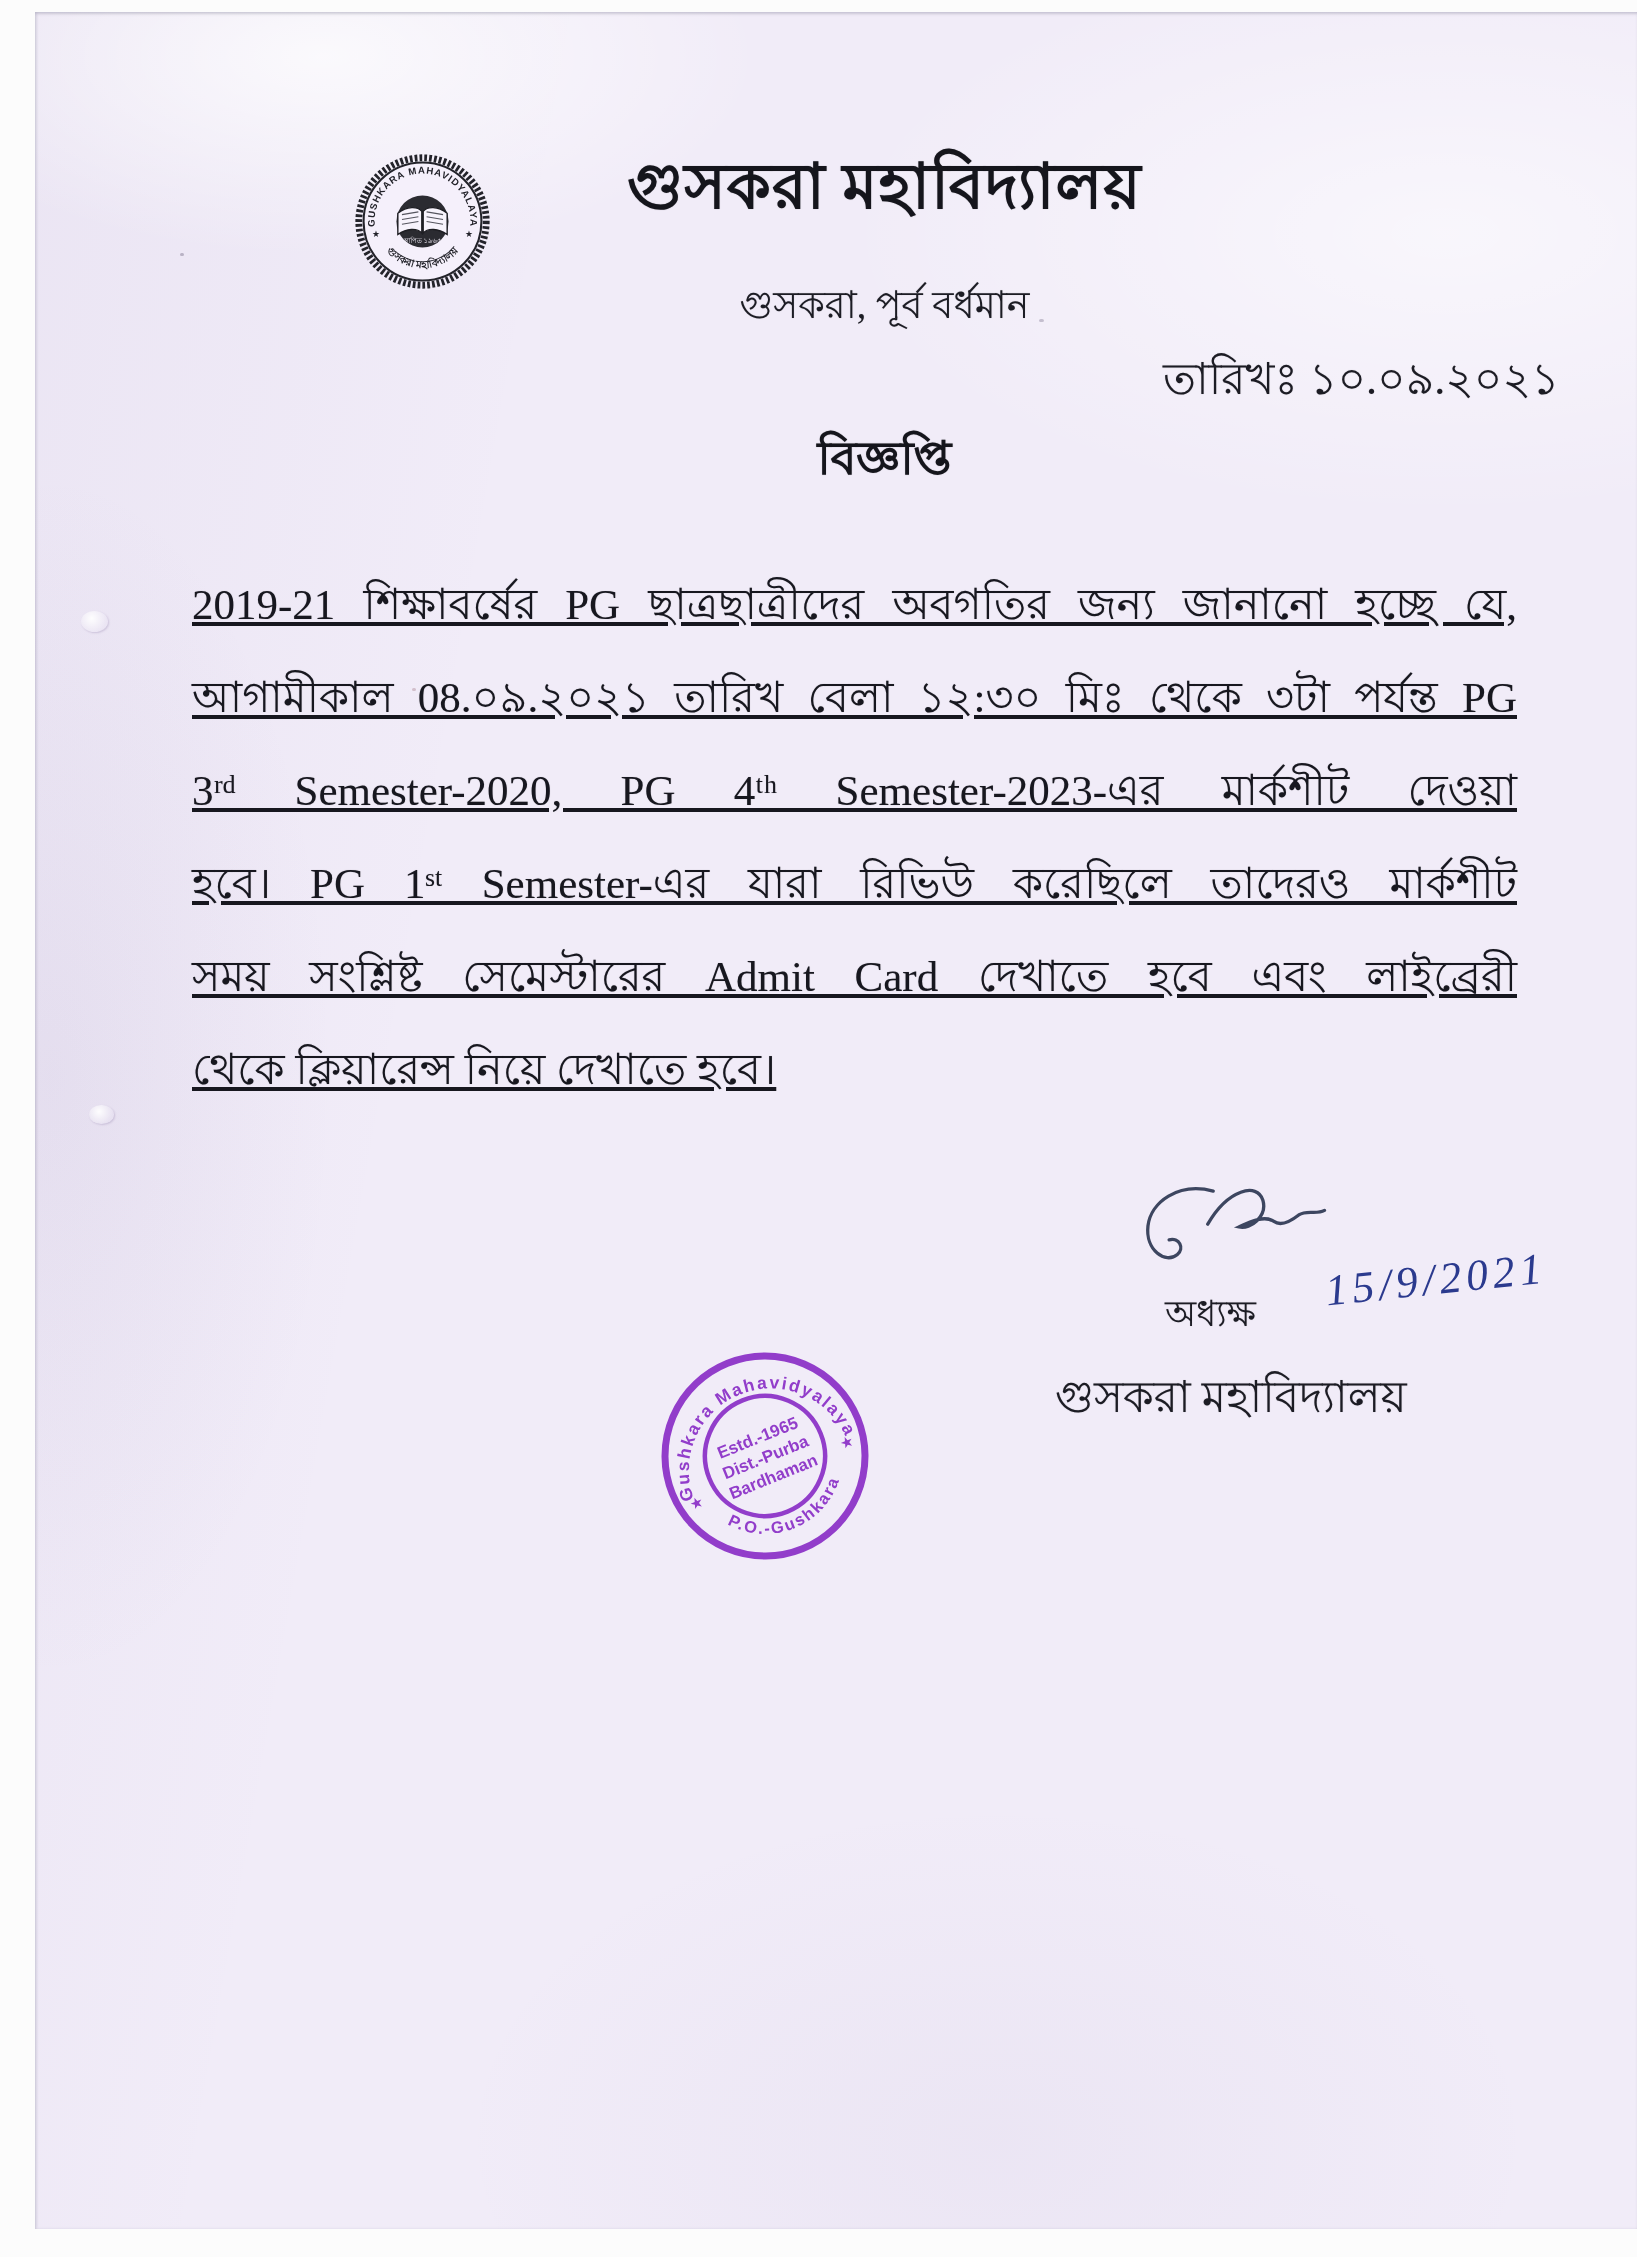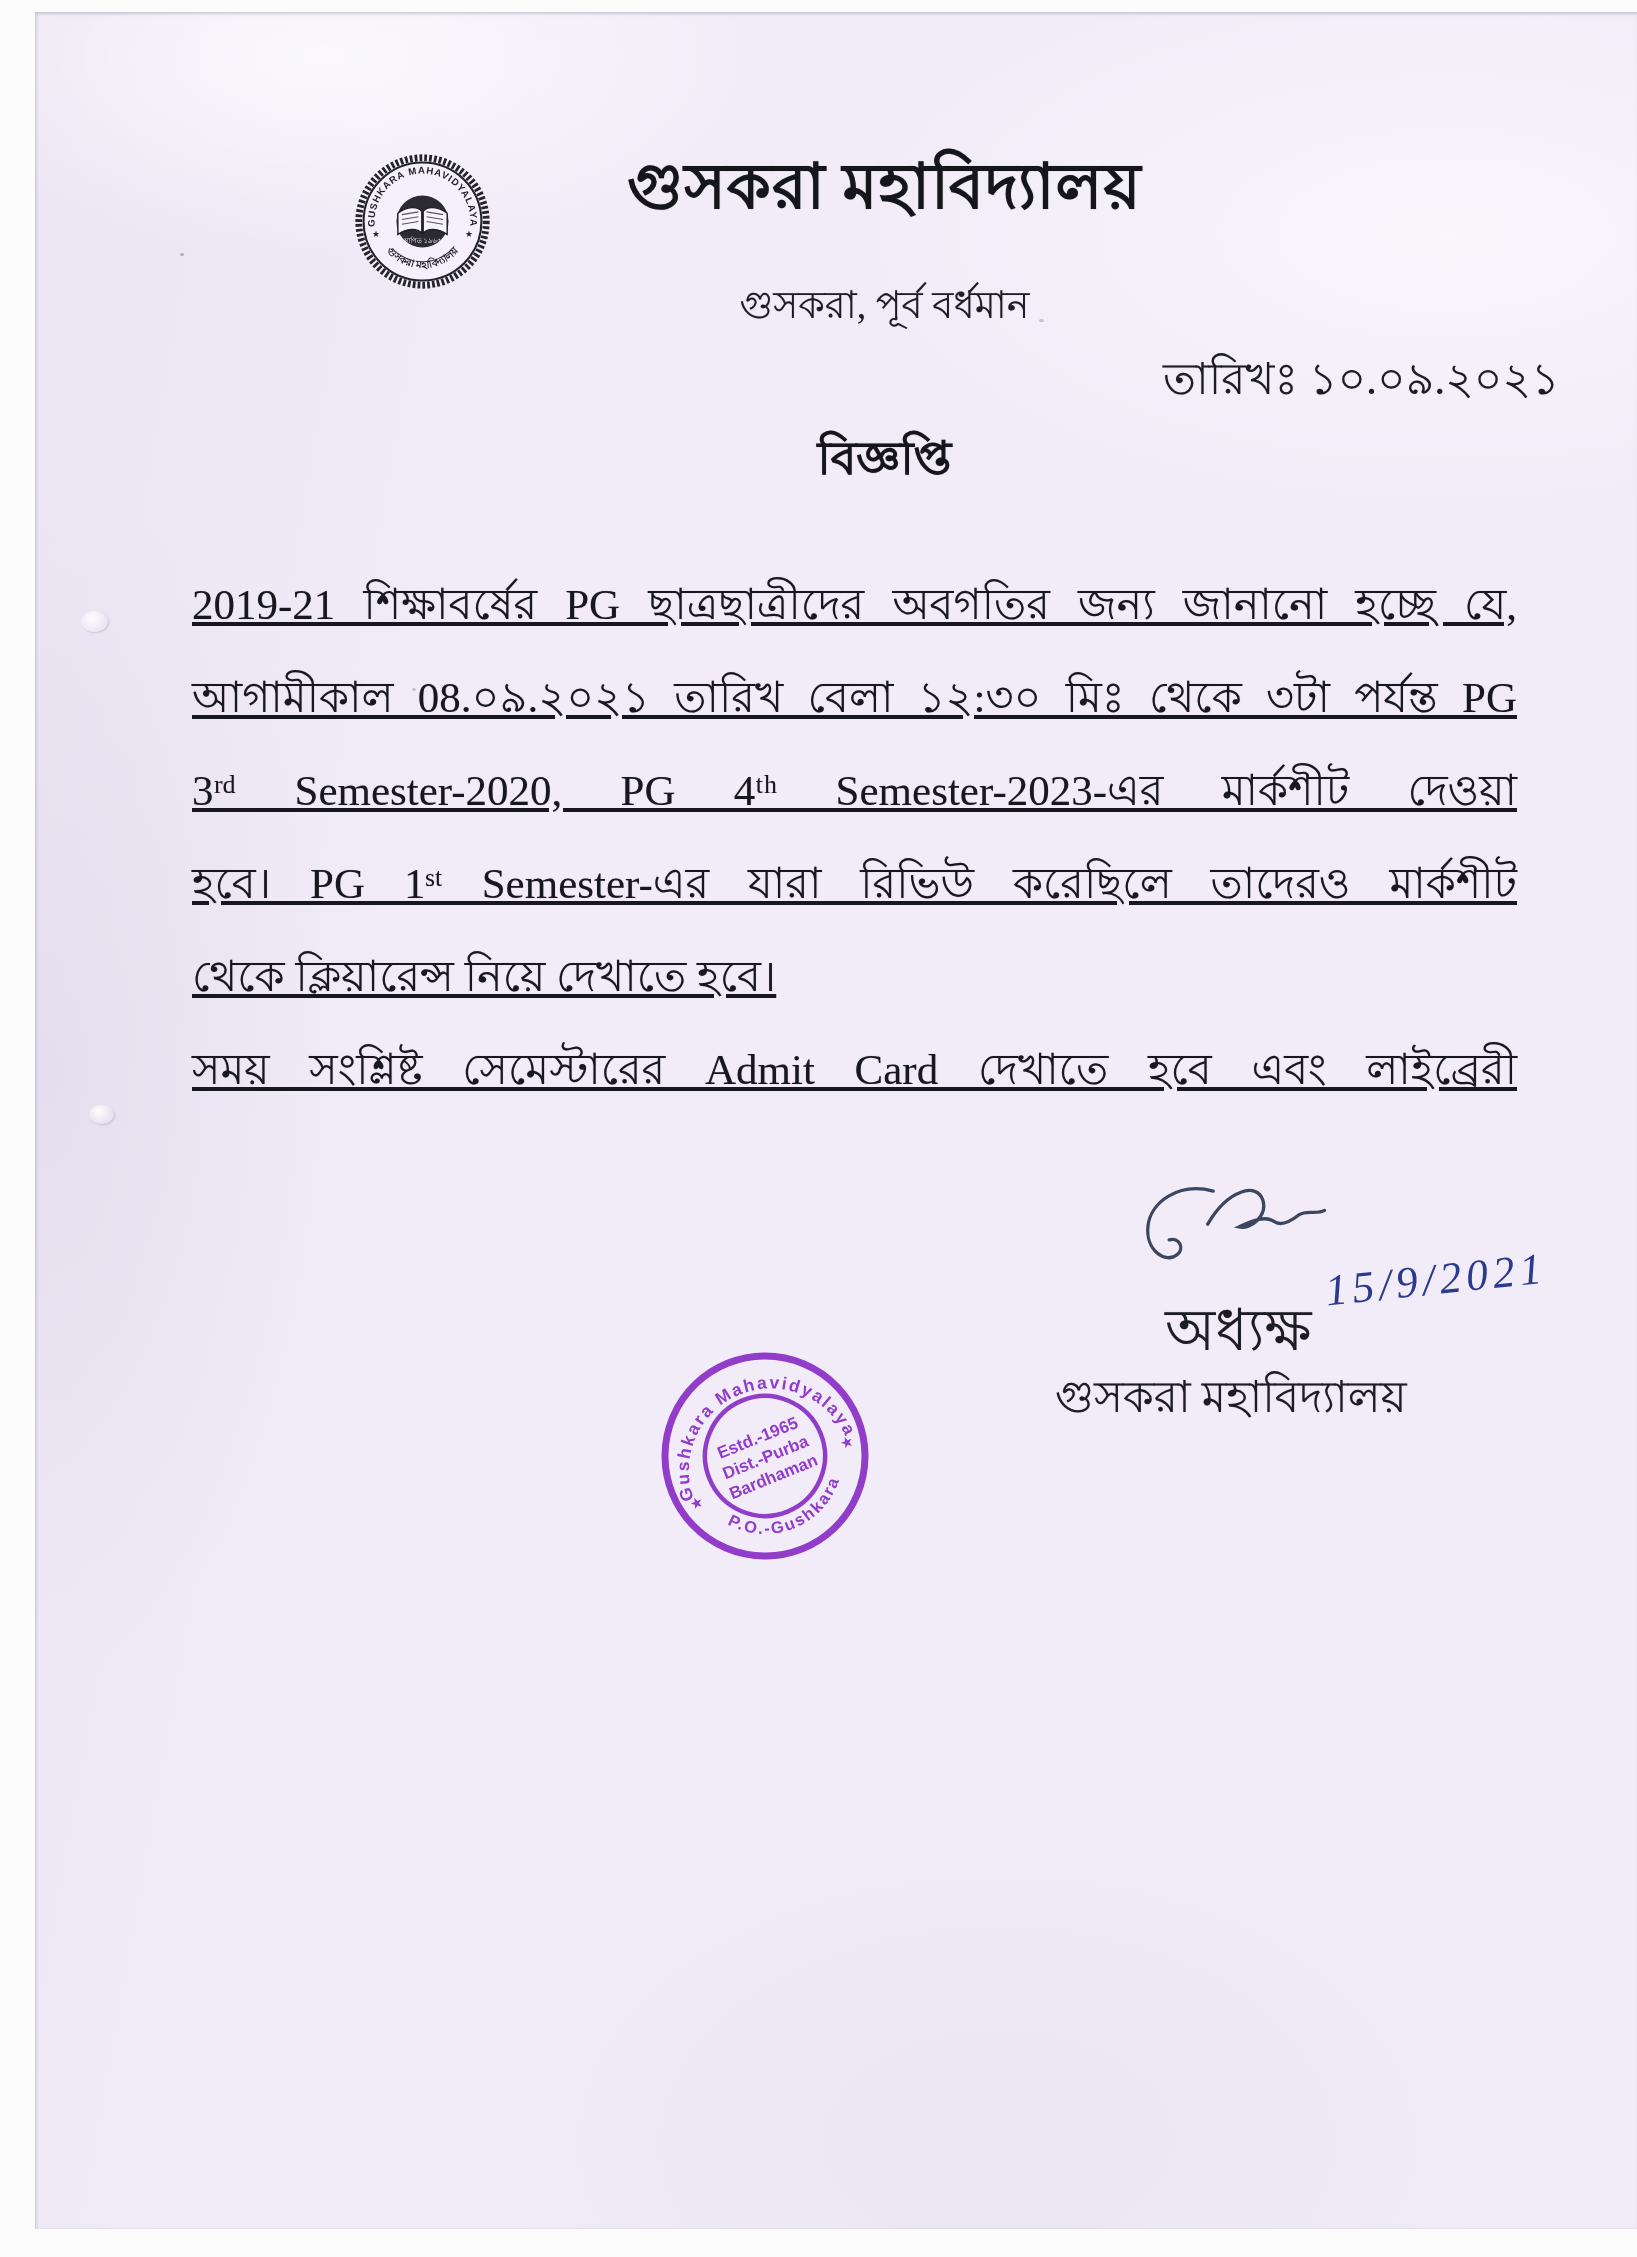--- a/index.html
+++ b/index.html
@@ -42,21 +42,21 @@
     font-size:43px;color:#17171f;text-shadow:0 0 1px rgba(0,0,0,.28);
   }
   .notice-body .line{display:block;height:93px;line-height:93px;white-space:nowrap;text-decoration:underline;}
   .notice-body .line.j{white-space:normal;text-align:justify;text-align-last:justify;}
   .signature-svg{position:absolute;left:1089px;top:1157px;}
   .hand-date{
     position:absolute;left:1290px;top:1242px;font-size:44px;font-style:italic;
     color:#2b3a8e;letter-spacing:4.8px;transform:rotate(-6deg);
   }
   .designation{
-    position:absolute;left:1130px;top:1274px;font-size:58px;color:#1c1c24;
+    position:absolute;left:1130px;top:1274px;font-size:36px;color:#1c1c24;
     text-shadow:0 0 1px rgba(0,0,0,.28);
   }
   .organization{
     position:absolute;left:1020px;top:1352px;font-size:44px;color:#1c1c24;
     text-shadow:0 0 1px rgba(0,0,0,.28);
   }
   .seal-svg{position:absolute;left:319px;top:141px;}
   .stamp-svg{position:absolute;left:620px;top:1334px;filter:blur(0.4px);opacity:.92;}
   .dent{position:absolute;border-radius:50%;
     background:radial-gradient(circle at 40% 35%, rgba(255,255,255,.95), rgba(255,255,255,0) 70%);
@@ -101,22 +101,22 @@
   <div class="page-subtitle bn">গুসকরা, পূর্ব বর্ধমান</div>
   <div class="date-line bn">তারিখঃ ১০.০৯.২০২১</div>
 
   <div class="notice-heading bn">বিজ্ঞপ্তি</div>
 
   <div class="notice-body">
     <span class="line j">2019-21 শিক্ষাবর্ষের PG ছাত্রছাত্রীদের অবগতির জন্য জানানো হচ্ছে যে,</span>
     <span class="line j">আগামীকাল 08.০৯.২০২১ তারিখ বেলা ১২:৩০ মিঃ থেকে ৩টা পর্যন্ত PG</span>
     <span class="line j">3ʳᵈ Semester-2020, PG 4ᵗʰ Semester-2023-এর মার্কশীট দেওয়া</span>
     <span class="line j">হবে। PG 1ˢᵗ Semester-এর যারা রিভিউ করেছিলে তাদেরও মার্কশীট</span>
+    <span class="line j">সময় সংশ্লিষ্ট সেমেস্টারের Admit Card দেখাতে হবে এবং লাইব্রেরী</span>
     <span class="line">থেকে ক্লিয়ারেন্স নিয়ে দেখাতে হবে।</span>
-    <span class="line j">সময় সংশ্লিষ্ট সেমেস্টারের Admit Card দেখাতে হবে এবং লাইব্রেরী</span>
   </div>
 
   <svg class="signature-svg" width="241" height="114" viewBox="0 0 260 124">
     <g fill="none" stroke="#3d4660" stroke-width="3.6" stroke-linecap="round">
       <path d="M 96,24 C 58,14 28,36 25,62 C 22,88 44,104 57,93 C 65,86 59,74 48,77"></path>
       <path d="M 90,60 C 112,22 144,14 150,34 C 155,51 137,66 124,63 C 137,57 152,50 162,57 C 170,63 180,57 189,50 C 198,44 208,50 217,45"></path>
     </g>
   </svg>
   <div class="hand-date">15/9/2021</div>
   <div class="designation bn">অধ্যক্ষ</div>

